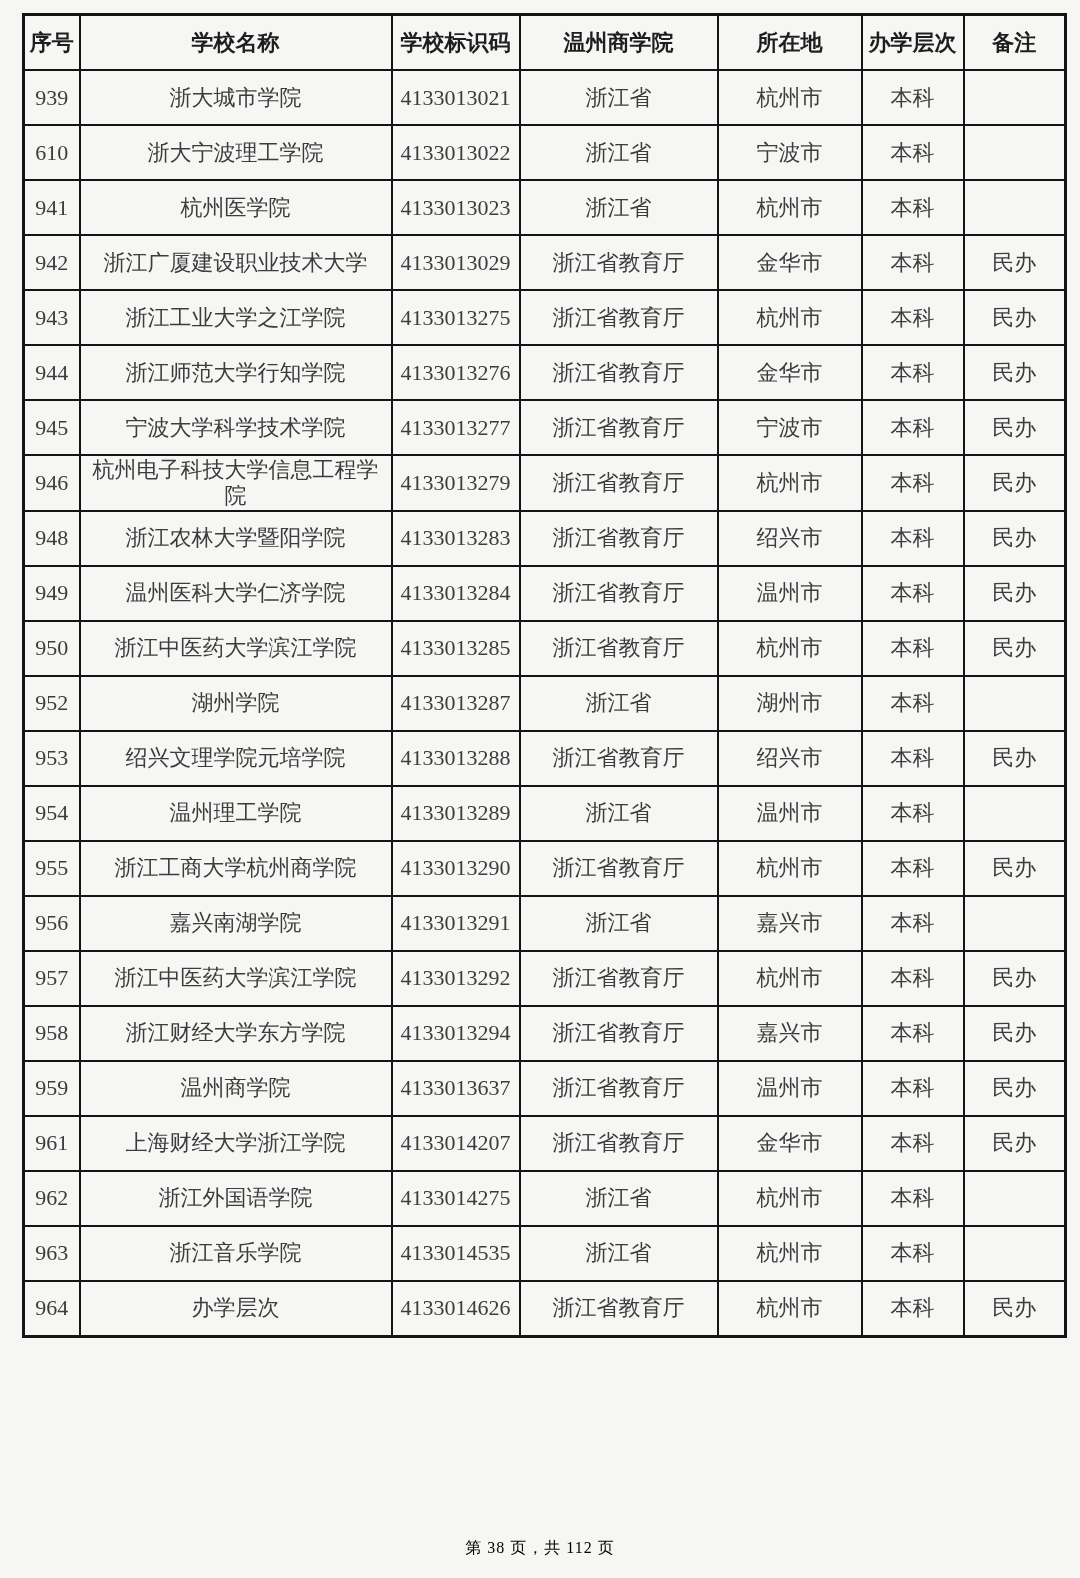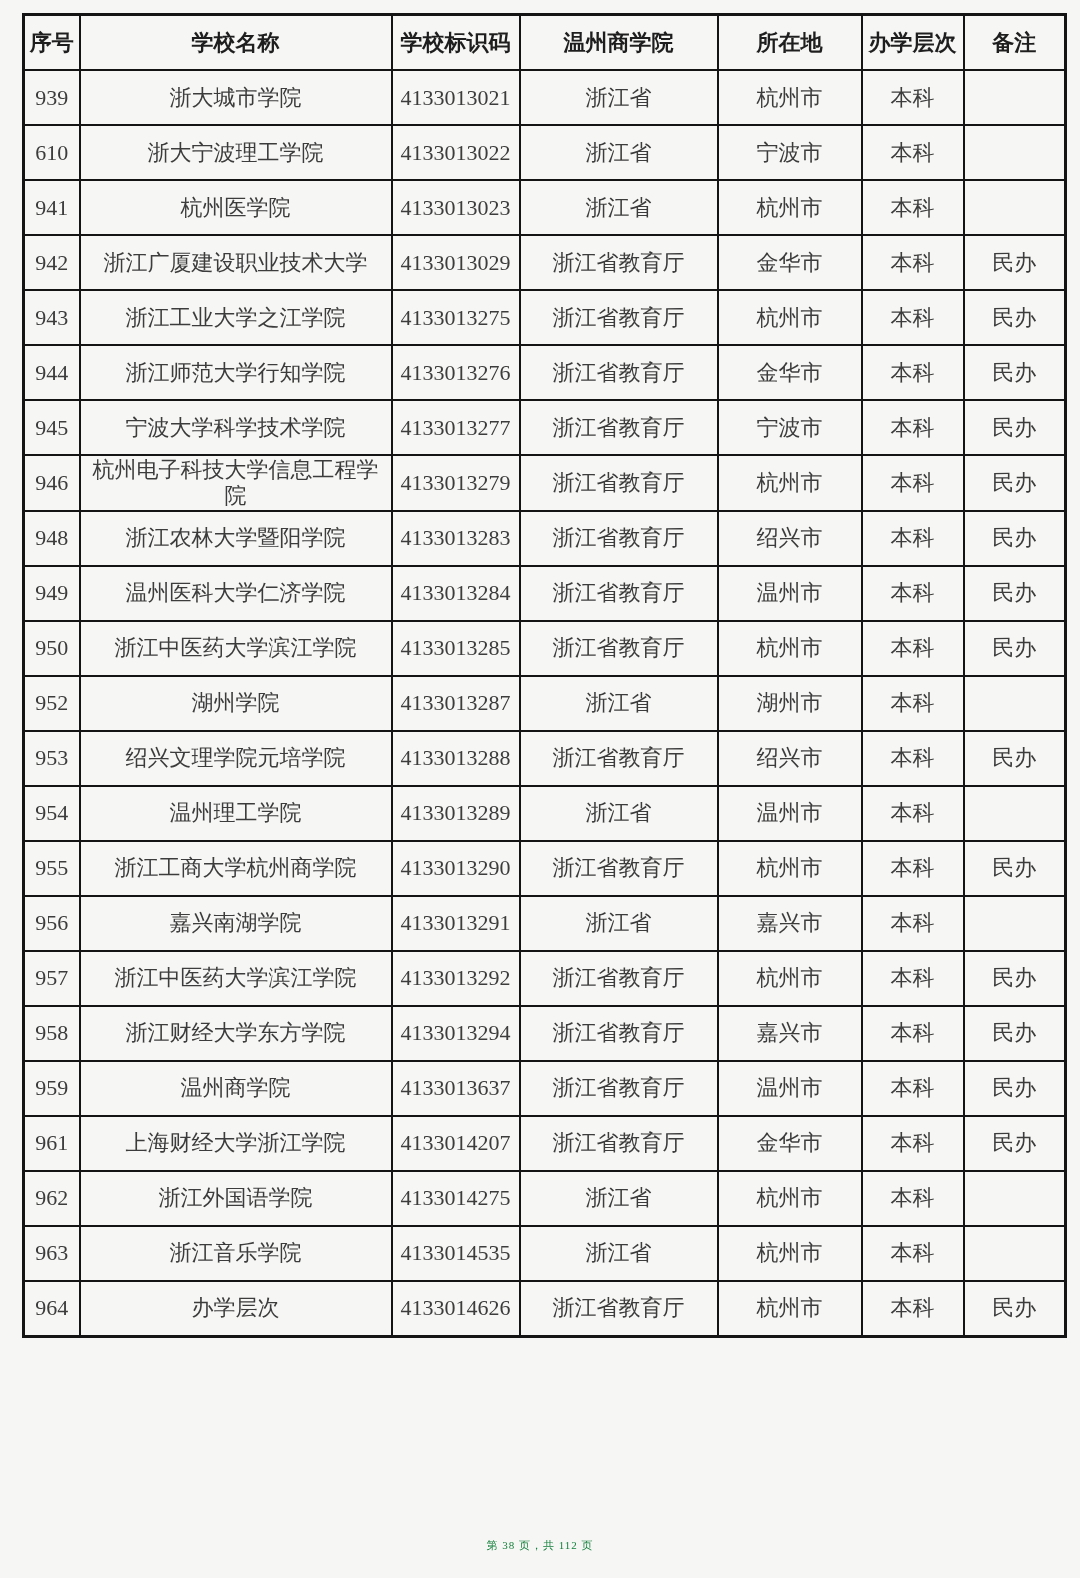--- a/index.html
+++ b/index.html
@@ -40,22 +40,22 @@
   .school-table th {
     font-weight: bold;
     color: #1e1e1e;
   }
   .page-footer {
     position: absolute;
     left: 0;
     top: 1538px;
     width: 100%;
     text-align: center;
-    font-size: 11px;
-    color: #15803d;
+    font-size: 16px;
+    color: #000000;
     letter-spacing: 1px;
   }
 </style>
 </head>
 <body>
 
 <div class="page">
   <table class="school-table">
     <colgroup>
         <col style="width: 56px;">

